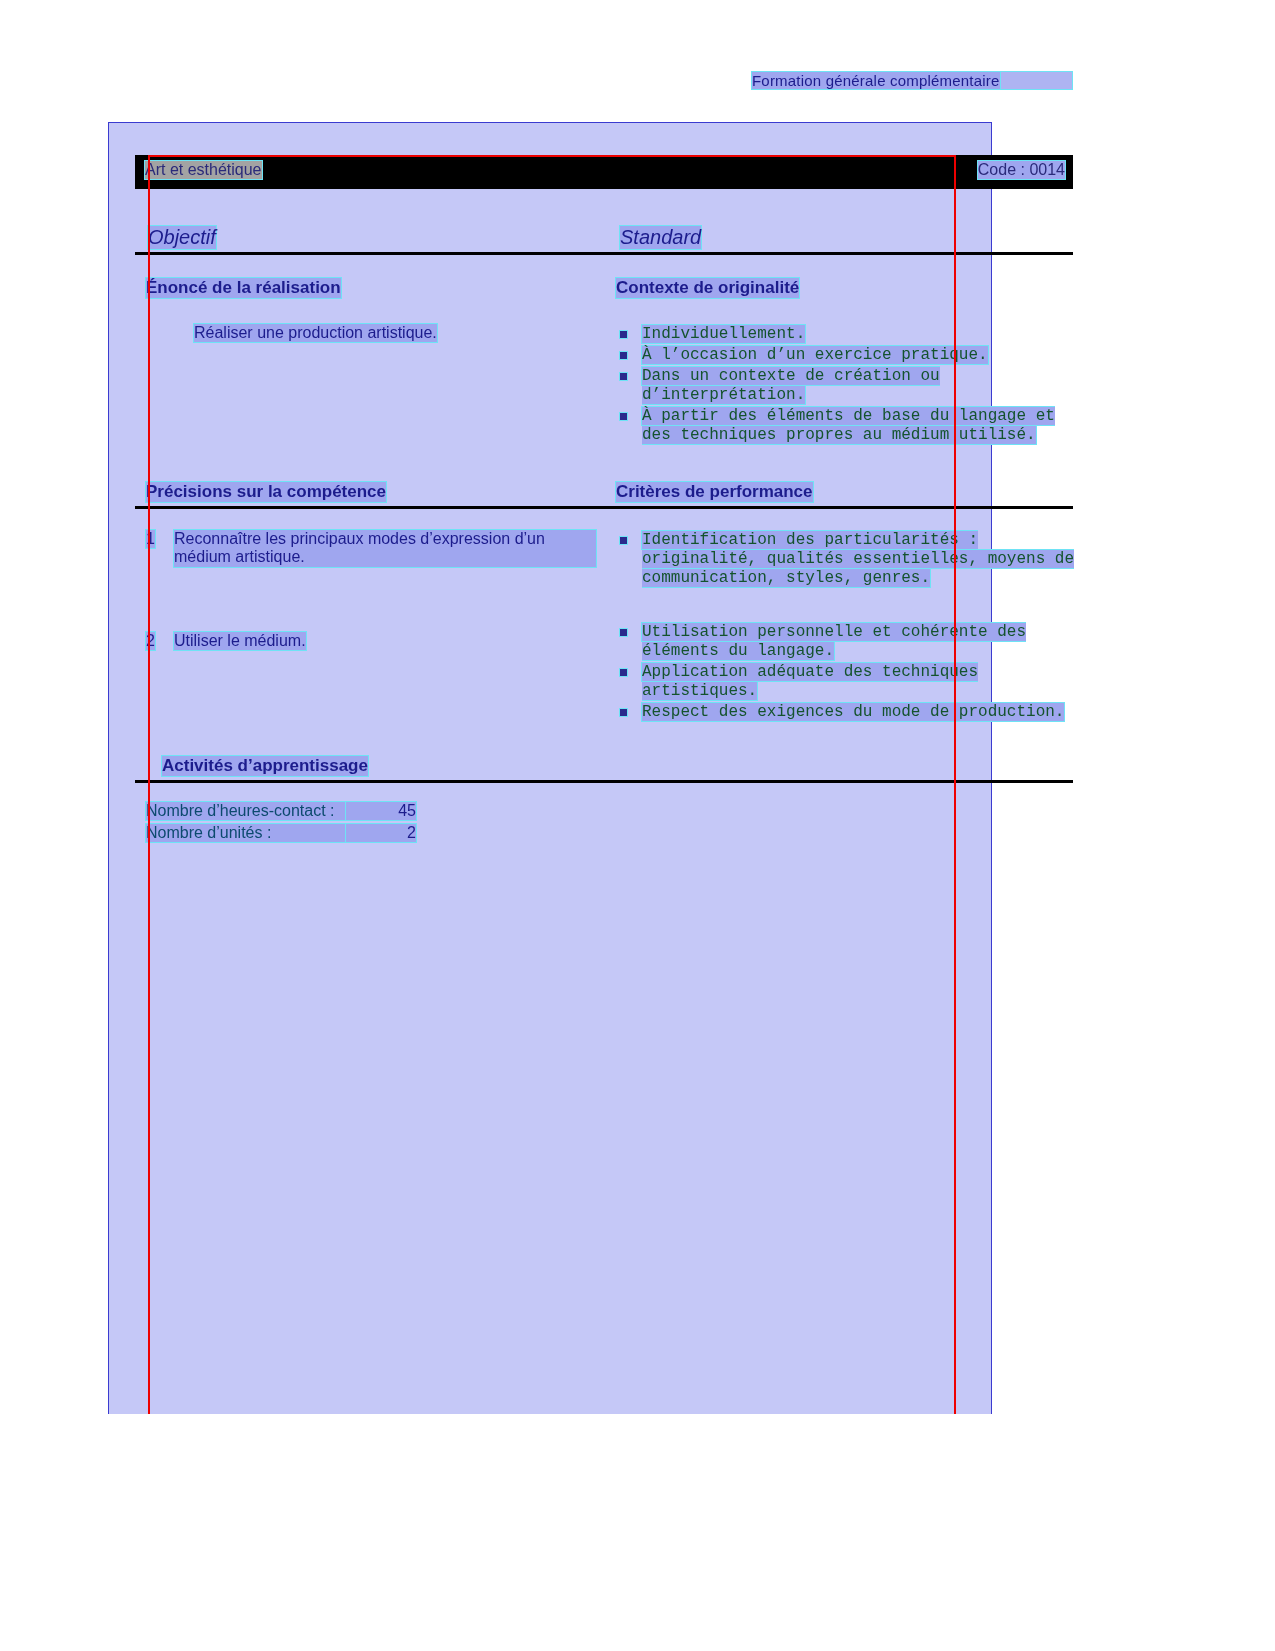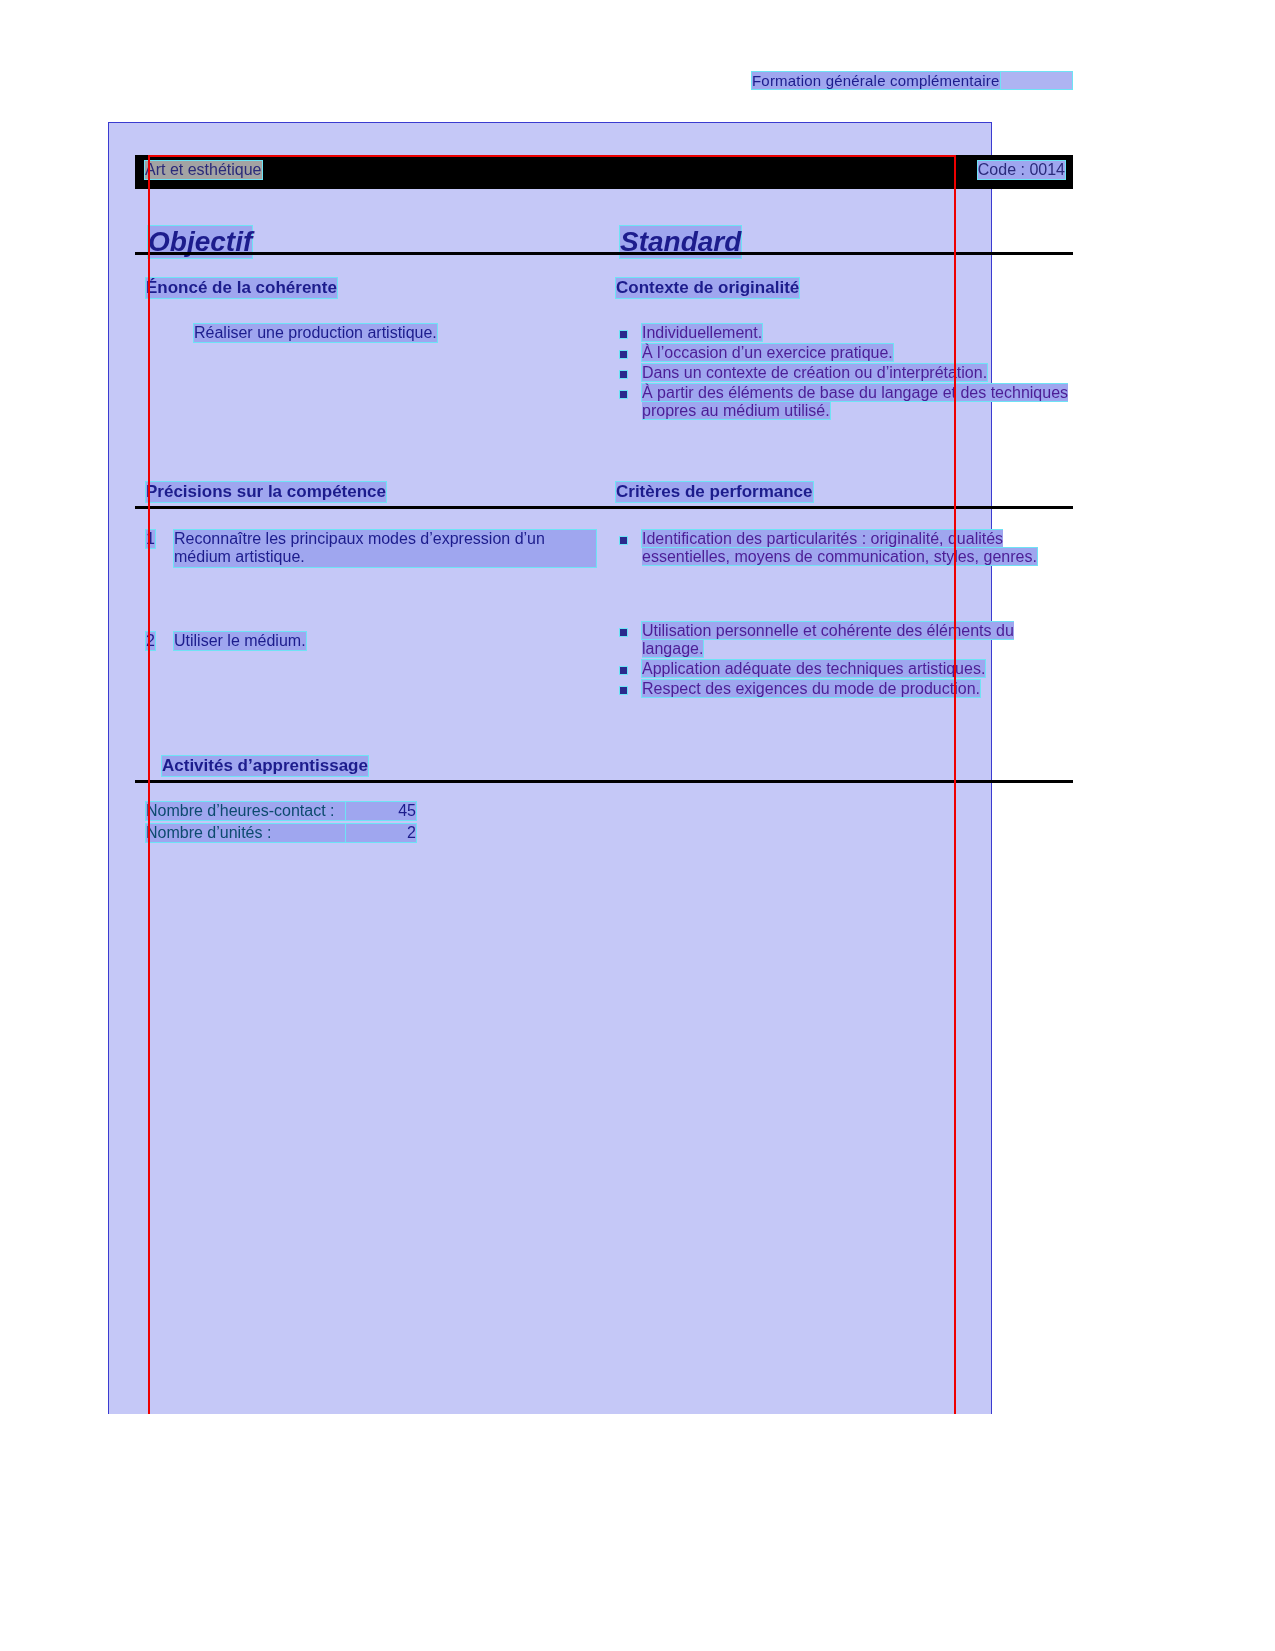--- a/index.html
+++ b/index.html
@@ -97,22 +97,22 @@
   .hl {
     color: #1c1c8c;
     background: #9fa6ef;
     box-shadow: 0 0 0 1px #6ee3f5;
     display: inline-block;
     line-height: 1.15;
   }
 
   .sec-title {
     position: absolute;
-    font-size: 28px;
-    font-weight: bold;
+    font-size: 20px;
+    font-weight: normal;
     font-style: italic;
     color: #1c1c8c;
     text-align: right;
   }
   .col-head {
     position: absolute;
     font-size: 17px;
     font-weight: bold;
     color: #1c1c8c;
   }
@@ -140,23 +140,24 @@
     position: absolute;
     left: 4px;
     top: 7px;
     width: 7px;
     height: 7px;
     background: #2a2a8c;
     box-shadow: 0 0 0 1px #6ee3f5;
   }
   ul.bullets li .txt {
     display: inline;
-    color: #4c1d95;
-    background: #9fa6ef;
-    box-shadow: 0 0 0 1px #6ee3f5;
+    color: #14532d;
+    background: #9fa6ef;
+    box-shadow: 0 0 0 1px #6ee3f5;
+    font-family: Liberation Mono, monospace;
   }
 
   ol.numbered {
     list-style: none;
     margin: 0;
     padding: 0;
   }
   ol.numbered li {
     position: relative;
     padding-left: 28px;
@@ -233,21 +234,21 @@
 
   <div class="sec-title" style="left:148px; top:226px;">
     <span class="hl">Objectif</span>
   </div>
   <div class="sec-title" style="left:620px; top:226px;">
     <span class="hl">Standard</span>
   </div>
   <div class="hr" style="top:252px;"></div>
 
   <div class="col-head" style="left:146px; top:278px;">
-    <span class="hl">Énoncé de la cohérente</span>
+    <span class="hl">Énoncé de la réalisation</span>
   </div>
   <div class="col-head" style="left:616px; top:278px;">
     <span class="hl">Contexte de originalité</span>
   </div>
 
   <div class="body-text" style="left:146px; top:324px; width:440px;">
     <span class="hl">Réaliser une production artistique.</span>
   </div>
 
   <ul class="bullets" style="position:absolute; left:616px; top:324px; width:460px;">

